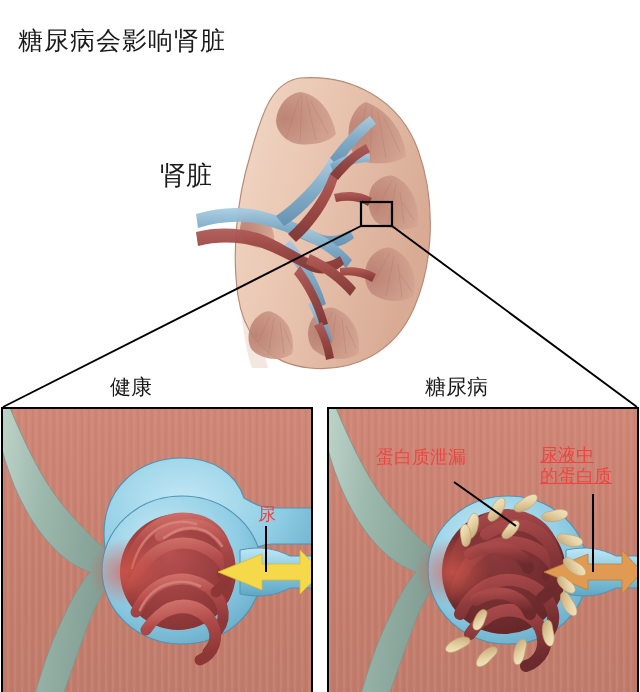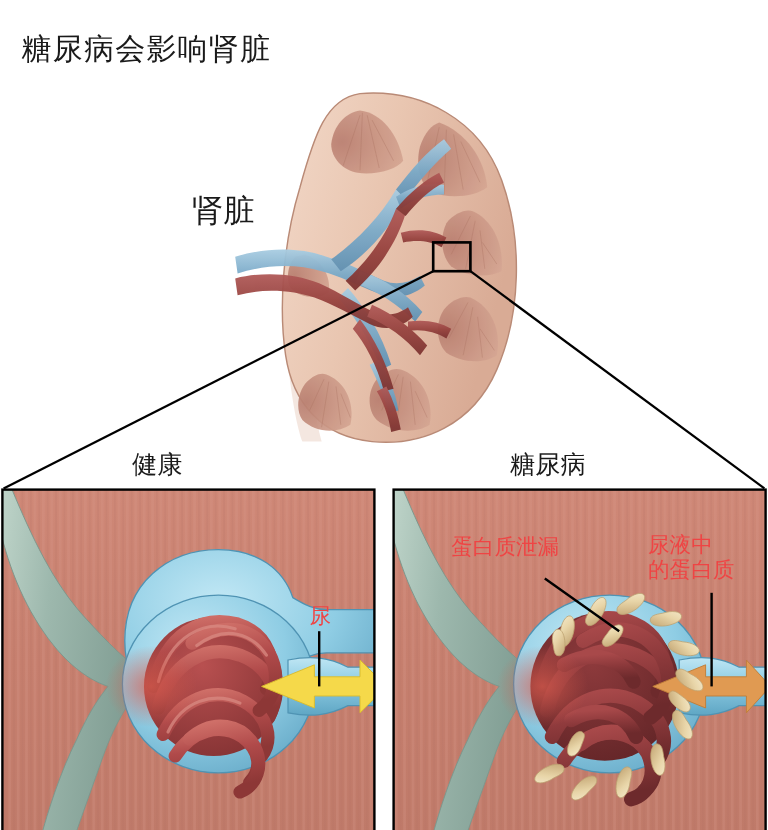--- a/index.html
+++ b/index.html
@@ -27,21 +27,21 @@
     font-size:21px;color:#1a1a1a;white-space:nowrap;
   }
   #cap-healthy{left:110px;}
   #cap-diabetic{left:425px;}
 
   .panel-anno{
     position:absolute;font-size:18px;color:#ef4444;
     line-height:1.18;white-space:pre;
   }
   #anno-leak{left:376px;top:430px;}
-  #anno-urine-protein{left:540px;top:428px;}
+  #anno-urine-protein{left:540px;top:428px;text-decoration:underline;}
   #anno-urine{left:258px;top:487px;}
 
   svg{display:block;position:absolute;left:0;top:0;}
 </style>
 </head>
 <body>
 
 <div id="stage">
 
   <div class="page-title">糖尿病会影响肾脏</div>

